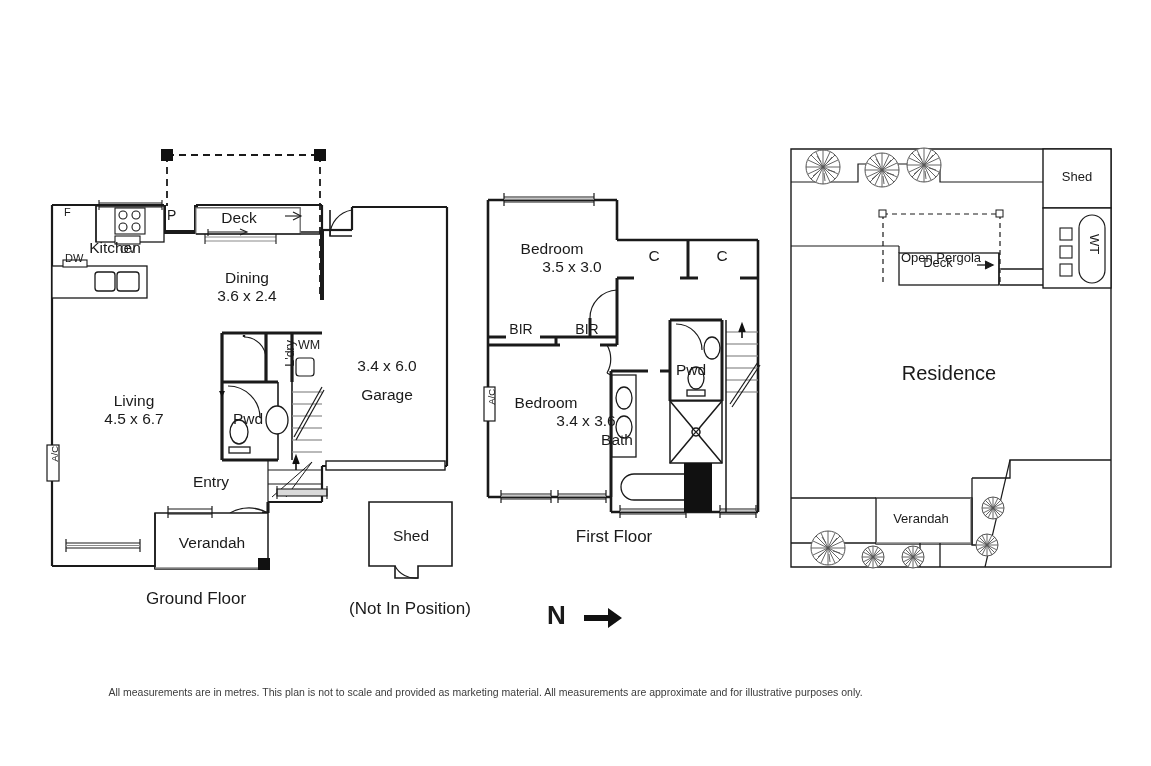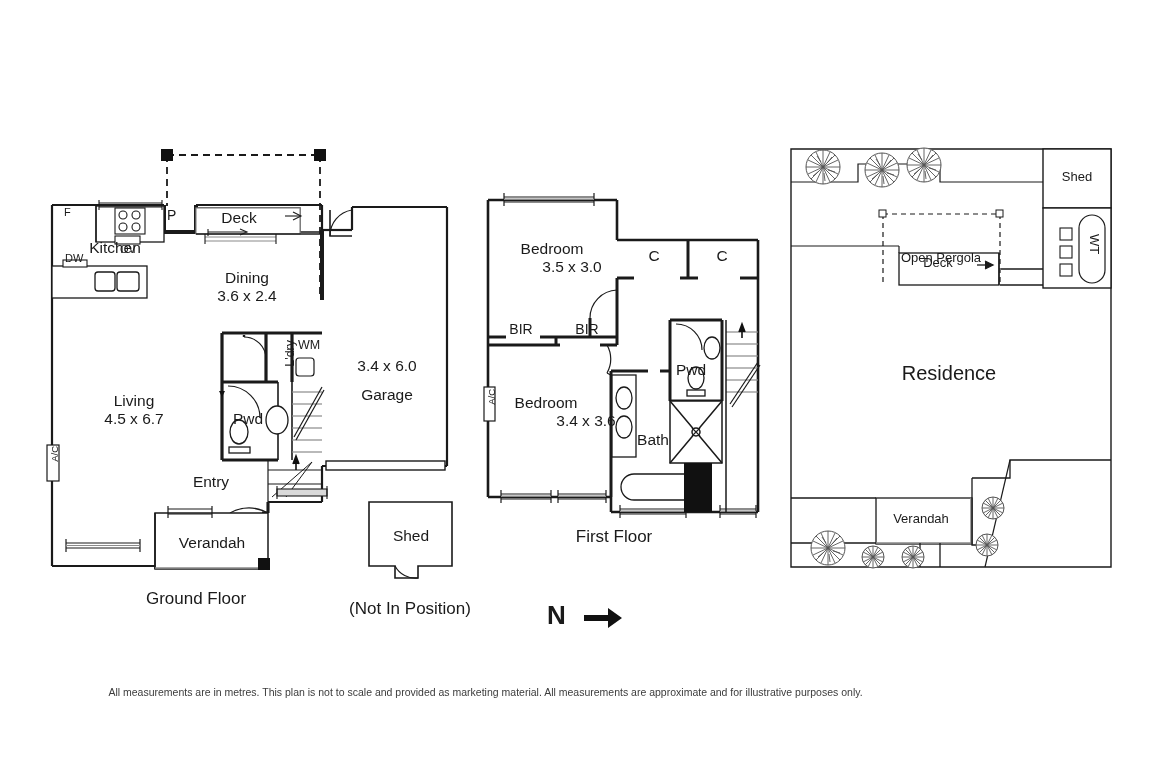--- a/index.html
+++ b/index.html
@@ -474,21 +474,21 @@
 
 <div class="lbl room ctr" style="left:552px;top:240px;">Bedroom</div>
 <div class="lbl room ctr" style="left:552px;top:258px;margin-left:20px;">3.5 x 3.0</div>
 <div class="lbl room ctr" style="left:654px;top:247px;">C</div>
 <div class="lbl room ctr" style="left:722px;top:247px;">C</div>
 <div class="lbl room ctr" style="left:521px;top:322px;font-size:14px;">BIR</div>
 <div class="lbl room ctr" style="left:587px;top:322px;font-size:14px;">BIR</div>
 <div class="lbl room ctr" style="left:546px;top:394px;">Bedroom</div>
 <div class="lbl room ctr" style="left:546px;top:412px;margin-left:40px;">3.4 x 3.6</div>
 <div class="lbl small vert" style="left:492px;top:389px;font-size:9.5px;">A/C</div>
-<div class="lbl room ctr" style="left:653px;top:431px;">Bath</div>
+<div class="lbl room ctr" style="left:617px;top:431px;">Bath</div>
 <div class="lbl room ctr" style="left:691px;top:361px;">Pwd</div>
 <div class="lbl floorname ctr" style="left:614px;top:527px;">First Floor</div>
 
 <div class="lbl sitetxt ctr" style="left:1077px;top:170px;">Shed</div>
 <div class="lbl sitetxt vert2" style="left:1086px;top:234px;">WT</div>
 <div class="lbl sitetxt ctr" style="left:941px;top:223px;margin-top:28px;">Open Pergola</div>
 <div class="lbl sitetxt ctr" style="left:938px;top:256px;">Deck</div>
 <div class="lbl resid ctr" style="left:949px;top:362px;">Residence</div>
 <div class="lbl sitetxt ctr" style="left:921px;top:512px;">Verandah</div>
 

